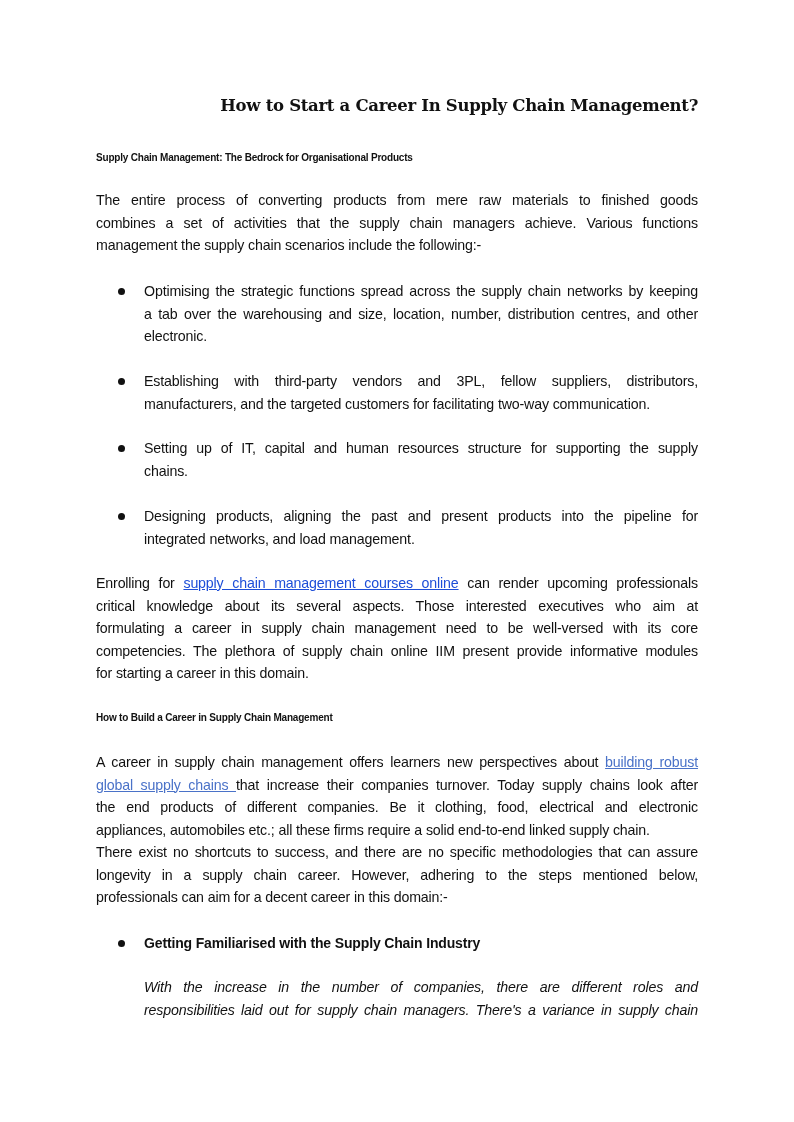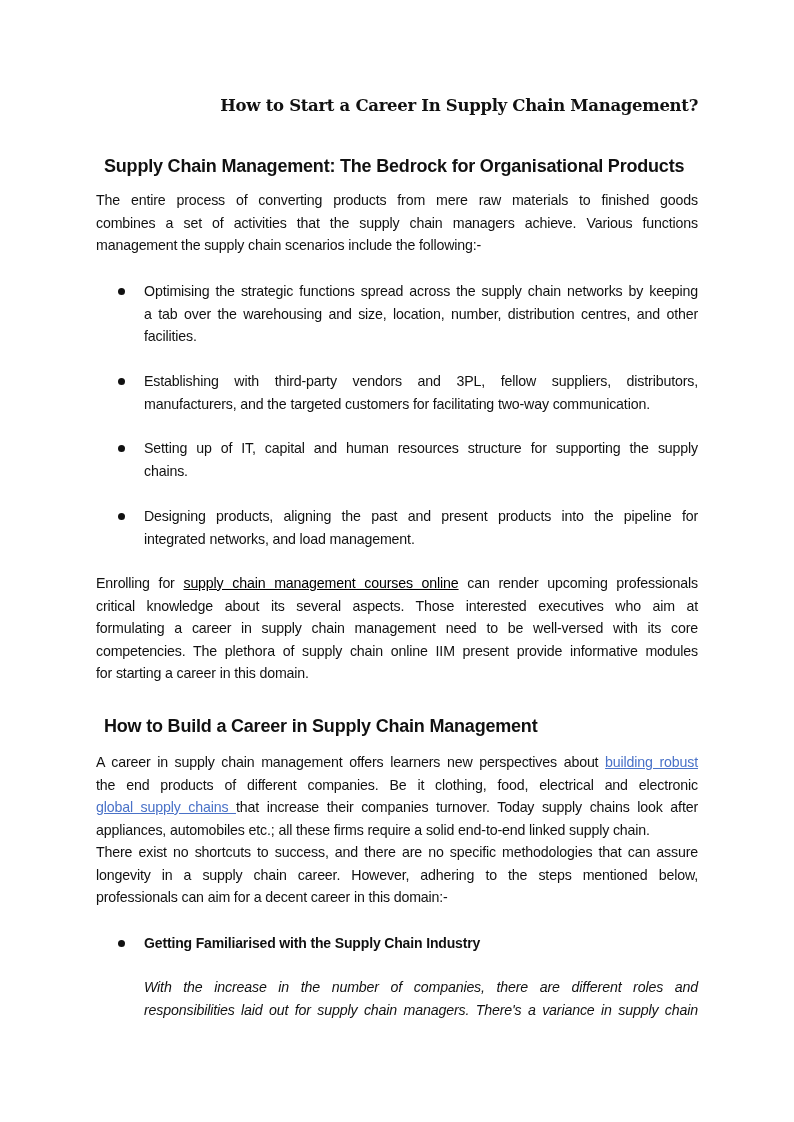--- a/index.html
+++ b/index.html
@@ -32,23 +32,23 @@
       font-size: 16.5px;
       letter-spacing: -0.3px;
       line-height: 22px;
       color: #111;
       margin: 0;
     }
     .h2 {
       position: absolute;
       left: 0;
       font-weight: bold;
-      font-size: 18px;
+      font-size: 10px;
       line-height: 22px;
-      margin: 8px;
+      margin: 0;
       letter-spacing: -0.2px;
     }
     .para {
       position: absolute;
       left: 0;
       width: 602px;
       font-size: 14.2px;
       line-height: 22.5px;
       text-align: justify;
       margin: 0;
@@ -106,21 +106,21 @@
       line-height: 22.5px;
       letter-spacing: -0.15px;
     }
     .indent-para .line {
       display: block;
       white-space: nowrap;
       text-align: justify;
       text-align-last: justify;
     }
     a.link {
-      color: #000000;
+      color: #1d4ed8;
       text-decoration: underline;
     }
     a.link2 {
       color: #4a72c8;
       text-decoration: underline;
     }
   </style>
 </head>
 <body>
 
@@ -134,21 +134,21 @@
     <span class="line">The entire process of converting products from mere raw materials to finished goods</span>
     <span class="line">combines a set of activities that the supply chain managers achieve. Various functions</span>
     <span class="line last">management the supply chain scenarios include the following:-</span>
   </div>
 
   <div class="bullet" style="top:280px;">
     <span class="dot"></span>
     <div class="text">
       <span class="line">Optimising the strategic functions spread across the supply chain networks by keeping</span>
       <span class="line">a tab over the warehousing and size, location, number, distribution centres, and other</span>
-      <span class="line last">facilities.</span>
+      <span class="line last">electronic.</span>
     </div>
   </div>
 
   <div class="bullet" style="top:370px;">
     <span class="dot"></span>
     <div class="text">
       <span class="line">Establishing with third-party vendors and 3PL, fellow suppliers, distributors,</span>
       <span class="line last">manufacturers, and the targeted customers for facilitating two-way communication.</span>
     </div>
   </div>
@@ -174,22 +174,22 @@
     <span class="line">critical knowledge about its several aspects. Those interested executives who aim at</span>
     <span class="line">formulating a career in supply chain management need to be well-versed with its core</span>
     <span class="line">competencies. The plethora of supply chain online IIM present provide informative modules</span>
     <span class="line last">for starting a career in this domain.</span>
   </div>
 
   <h2 class="h2" style="top:707px;text-align:center;">How to Build a Career in Supply Chain Management</h2>
 
   <div class="para" style="top:751px;">
     <span class="line"><span>A career in supply chain management offers learners new perspectives about </span><a class="link2" href="#">building robust</a></span>
+    <span class="line"><a class="link2" href="#">global supply chains </a><span>that increase their companies turnover. Today supply chains look after</span></span>
     <span class="line">the end products of different companies. Be it clothing, food, electrical and electronic</span>
-    <span class="line"><a class="link2" href="#">global supply chains </a><span>that increase their companies turnover. Today supply chains look after</span></span>
     <span class="line last">appliances, automobiles etc.; all these firms require a solid end-to-end linked supply chain.</span>
     <span class="line">There exist no shortcuts to success, and there are no specific methodologies that can assure</span>
     <span class="line">longevity in a supply chain career. However, adhering to the steps mentioned below,</span>
     <span class="line last">professionals can aim for a decent career in this domain:-</span>
   </div>
 
   <div class="bullet" style="top:932px;">
     <span class="dot"></span>
     <div class="text bold">
       <span class="line last">Getting Familiarised with the Supply Chain Industry</span>

